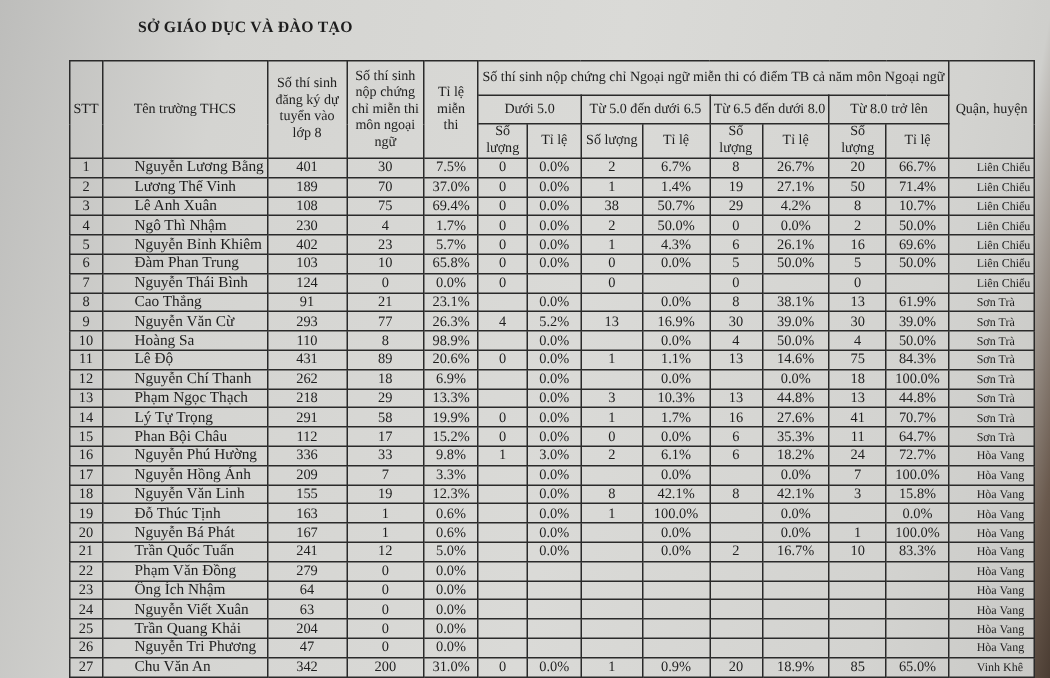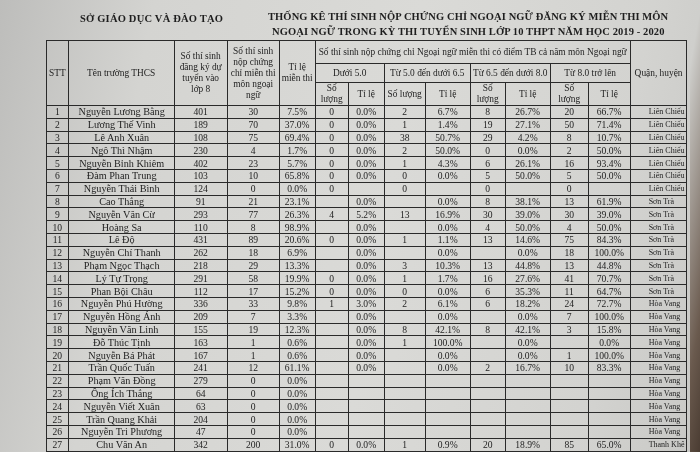--- a/index.html
+++ b/index.html
@@ -8,51 +8,47 @@
     background: linear-gradient(100deg, #b8b8b6 0%, #d6d6d3 18%, #dcdcd9 60%, #cfcfcc 90%, #6a5a4e 97%, #4a3c32 100%);
     font-family: "Liberation Serif", "DejaVu Serif", serif;
     color:#1e1e1e;
     position:relative;
   }
   .paper {
     position:absolute; left:0; top:0; width:690px; height:452px;
     background: linear-gradient(100deg, #bdbdbb 0%, #d4d4d1 20%, #dadad7 55%, #d3d3d0 85%, #c9c9c6 100%);
   }
   .dept {
-    position:absolute; left:80px; top:13px; font-size:10.5px; font-weight:bold; letter-spacing:0.2px;
+    position:absolute; left:92px; top:13px; font-size:10.5px; font-weight:bold; letter-spacing:0.2px;
   }
   .title {
     position:absolute; left:268px; top:9px; width:420px; text-align:left;
     font-size:10.5px; font-weight:bold; line-height:15px; letter-spacing:0.1px;
   }
   .title div:nth-child(2){ padding-left:4px; }
   table {
     position:absolute; left:46px; top:40px;
     border-collapse:collapse; font-size:9.6px;
     table-layout:fixed;
   }
   td, th {
     border:1px solid #2a2a2a; padding:0 2px; height:11.4px; line-height:11px;
     text-align:center; white-space:nowrap; overflow:hidden; font-weight:normal;
   }
   th { font-size:9.4px; line-height:11px; white-space:normal; }
-  td.name { text-align:center; padding-left:3px; font-size:10.2px; }
+  td.name { text-align:left; padding-left:21px; font-size:10.2px; }
   td.dist { text-align:left; font-size:8px; padding-left:18px;margin-top:32px; }
   td.stt { font-size:9.6px; }
   tr.r td { height:11.8px; }
 </style>
 </head>
 <body>
 
 <div class="paper">
   <div class="dept">SỞ GIÁO DỤC VÀ ĐÀO TẠO</div>
-  <div class="title">
-    <div>THỐNG KÊ THÍ SINH NỘP CHỨNG CHỈ NGOẠI NGỮ  ĐĂNG KÝ MIỄN THI MÔN</div>
-    <div>NGOẠI NGỮ TRONG KỲ THI TUYỂN SINH LỚP 10 THPT NĂM HỌC 2019 - 2020</div>
-  </div>
 
   <table>
     <colgroup>
       <col style="width:20px">
         <col style="width:106px">
         <col style="width:53px">
         <col style="width:52px">
         <col style="width:36px">
       <col style="width:33px">
         <col style="width:36px">
@@ -162,21 +158,21 @@
           <td>402</td>
           <td>23</td>
           <td>5.7%</td>
           <td>0</td>
           <td>0.0%</td>
           <td>1</td>
           <td>4.3%</td>
           <td>6</td>
           <td>26.1%</td>
           <td>16</td>
-          <td>93.4%</td>
+          <td>69.6%</td>
           <td class="dist">Liên Chiểu</td>
         </tr>
         <tr class="r">
           <td class="stt">6</td>
           <td class="name">Đàm Phan Trung</td>
           <td>103</td>
           <td>10</td>
           <td>65.8%</td>
           <td>0</td>
           <td>0.0%</td>
@@ -410,21 +406,21 @@
           <td>0.0%</td>
           <td>1</td>
           <td>100.0%</td>
           <td class="dist">Hòa Vang</td>
         </tr>
         <tr class="r">
           <td class="stt">21</td>
           <td class="name">Trần Quốc Tuấn</td>
           <td>241</td>
           <td>12</td>
-          <td>61.1%</td>
+          <td>5.0%</td>
           <td></td>
           <td>0.0%</td>
           <td></td>
           <td>0.0%</td>
           <td>2</td>
           <td>16.7%</td>
           <td>10</td>
           <td>83.3%</td>
           <td class="dist">Hòa Vang</td>
         </tr>
@@ -439,21 +435,21 @@
           <td></td>
           <td></td>
           <td></td>
           <td></td>
           <td></td>
           <td></td>
           <td class="dist">Hòa Vang</td>
         </tr>
         <tr class="r">
           <td class="stt">23</td>
-          <td class="name">Ông Ích Thắng</td>
+          <td class="name">Ông Ích Nhậm</td>
           <td>64</td>
           <td>0</td>
           <td>0.0%</td>
           <td></td>
           <td></td>
           <td></td>
           <td></td>
           <td></td>
           <td></td>
           <td></td>
@@ -515,17 +511,17 @@
           <td>200</td>
           <td>31.0%</td>
           <td>0</td>
           <td>0.0%</td>
           <td>1</td>
           <td>0.9%</td>
           <td>20</td>
           <td>18.9%</td>
           <td>85</td>
           <td>65.0%</td>
-          <td class="dist">Thanh Khê</td>
+          <td class="dist">Vinh Khê</td>
         </tr>
       </tbody>
   </table>
 </div>
 
 </body></html>

